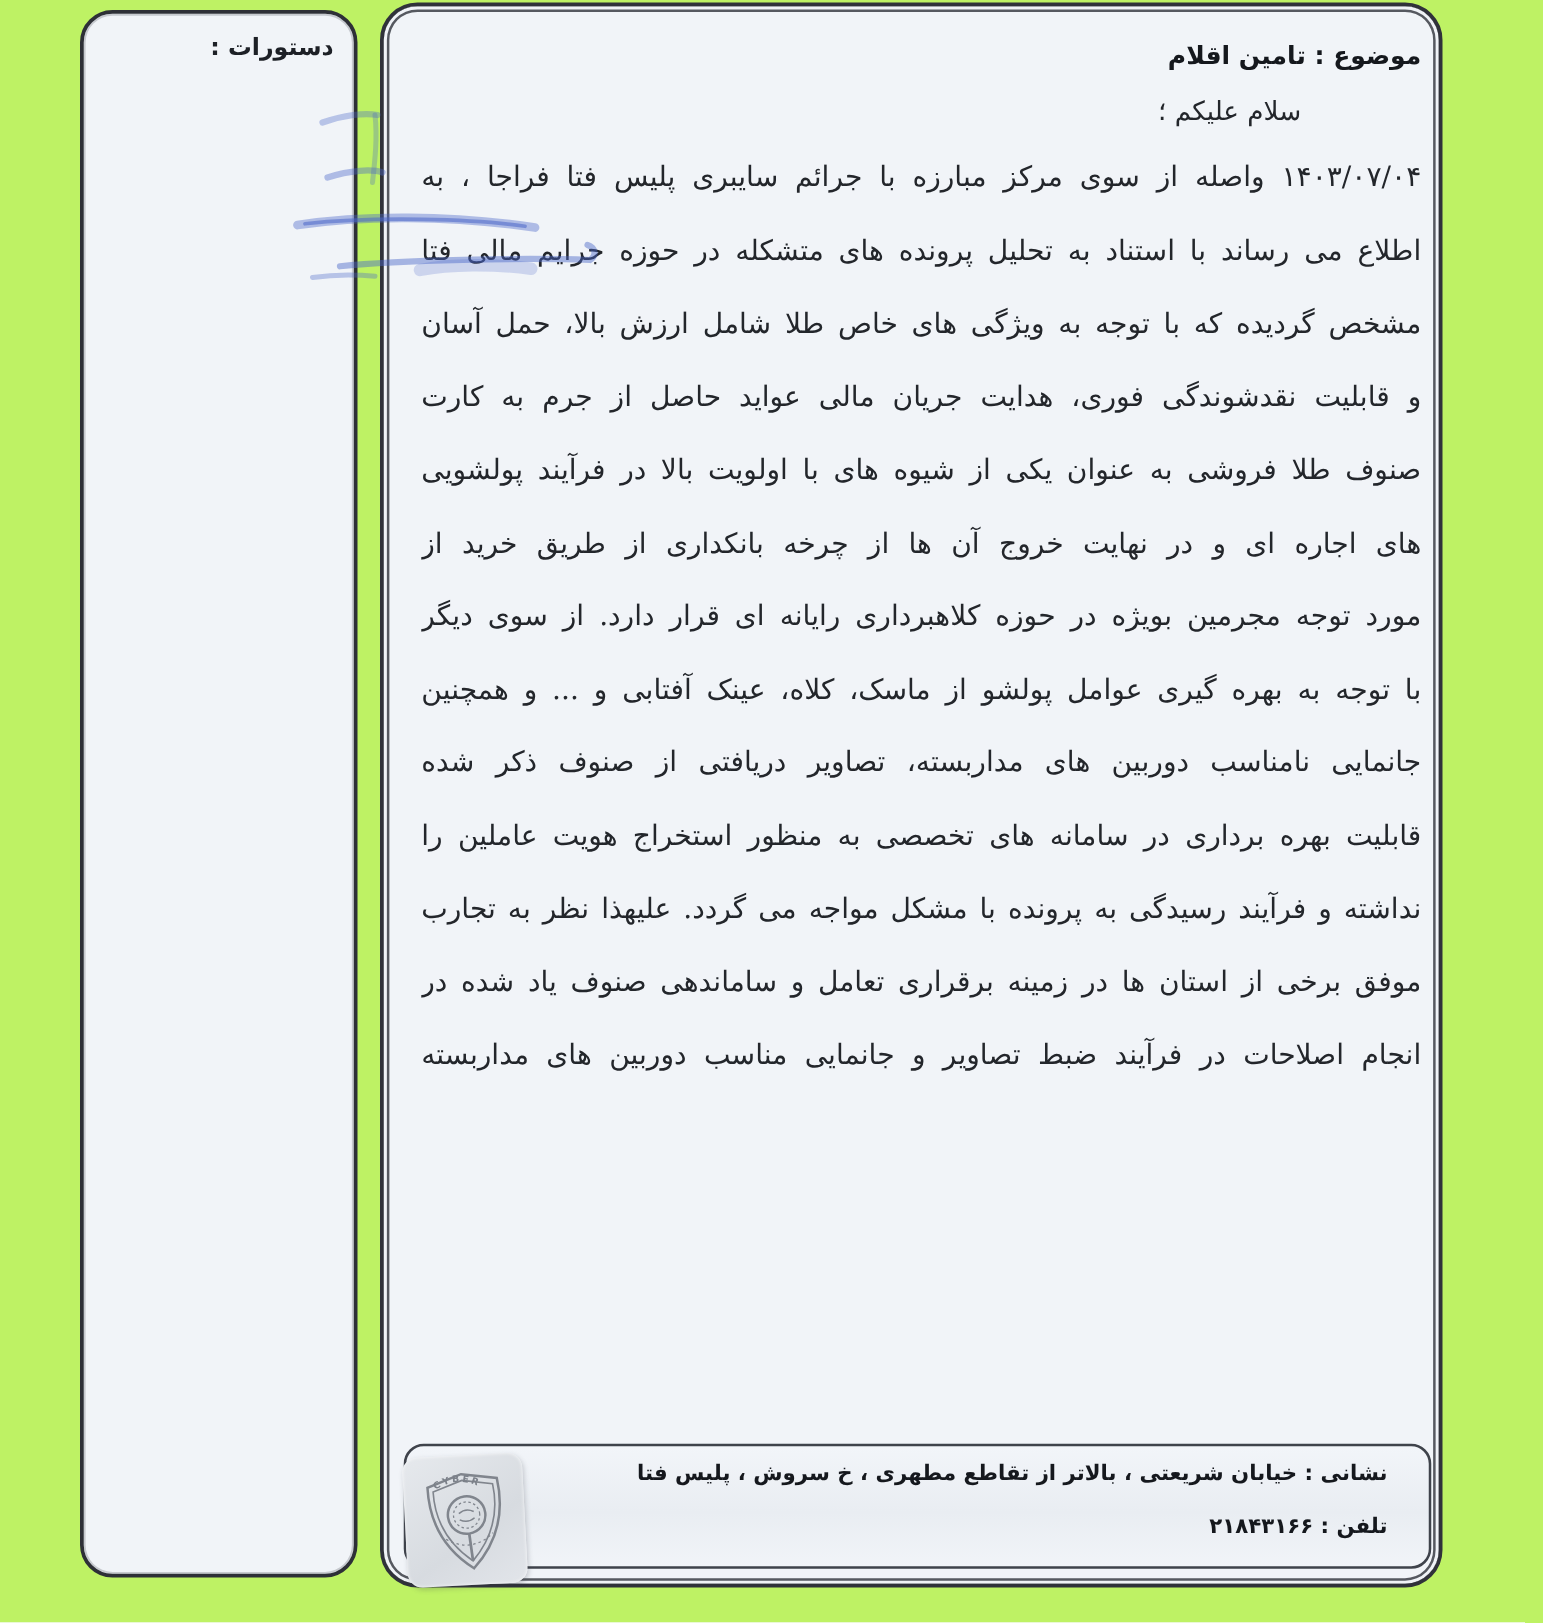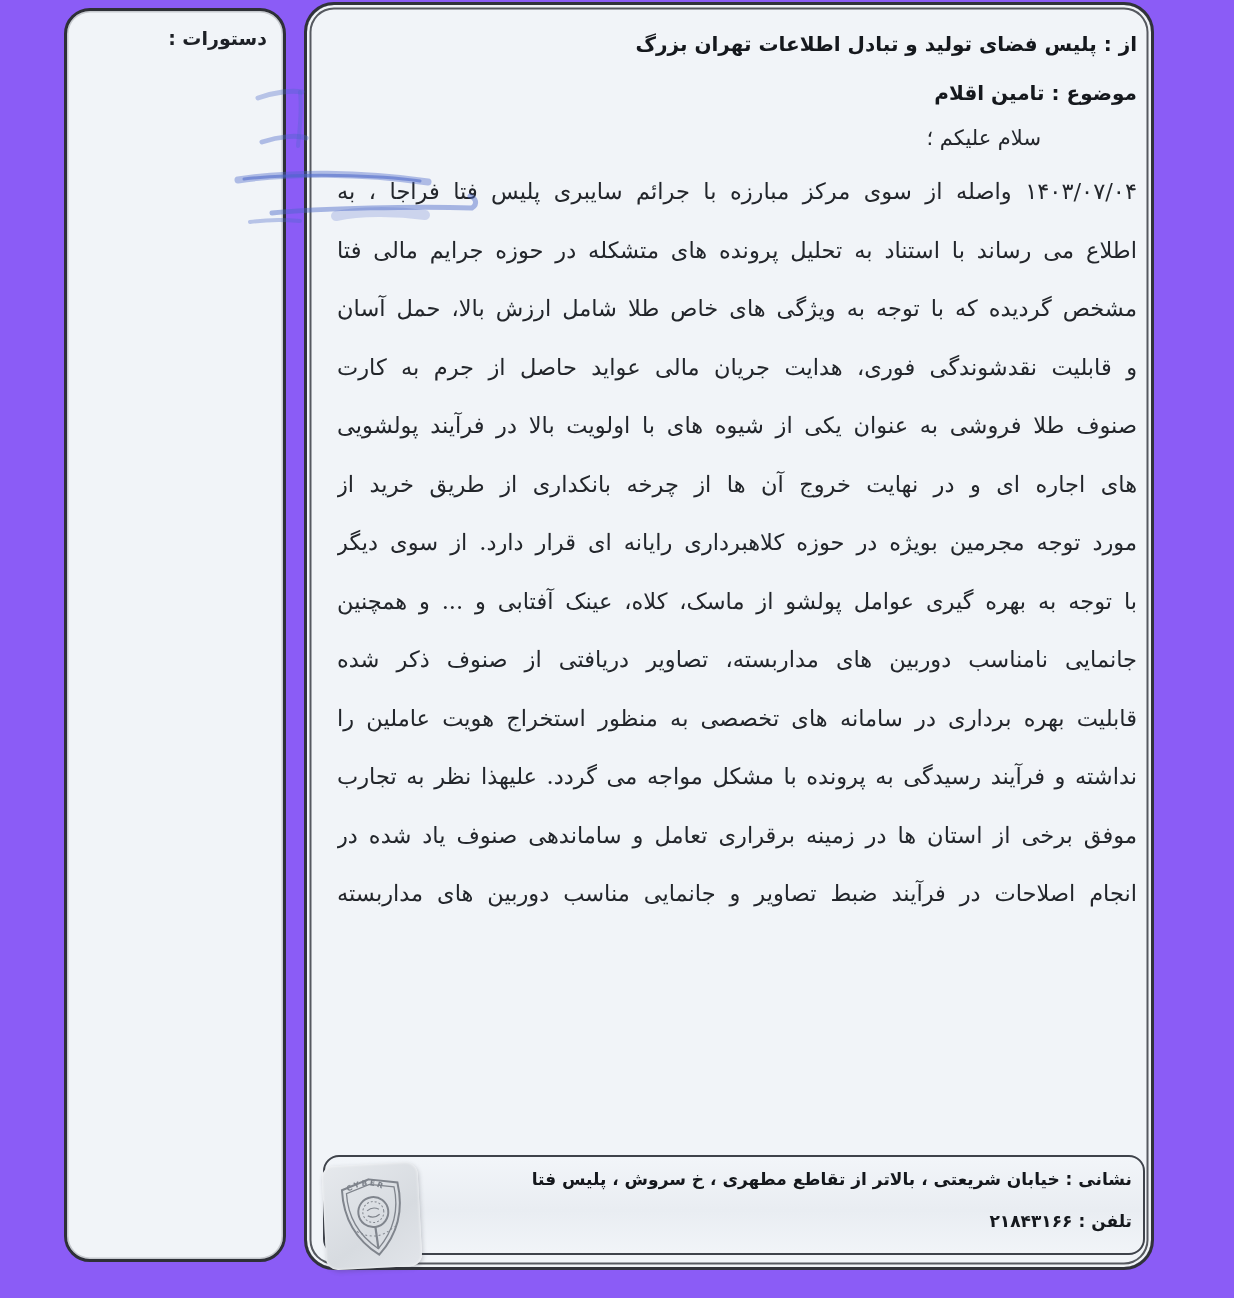--- a/index.html
+++ b/index.html
@@ -1,19 +1,19 @@
 <!DOCTYPE html>
 <html lang="fa"><head>
 <meta charset="utf-8">
 <style>
   html,body{margin:0;padding:0;}
   .page{
     position:relative;
     width:1234px;height:1298px;
-    background:#8b5cf6;
+    background:#bef264;
     overflow:hidden;
     font-family:"DejaVu Sans", sans-serif;
     text-decoration:underline;
   }
   
   .left-box{
     position:absolute;left:64px;top:8px;
     width:216px;height:1248px;
     background:#f1f4f8;
     border:3px solid #2e3037;
@@ -58,21 +58,21 @@
   .body-line.indent{padding-right:42px;}
   
   .footer-box{
     position:absolute;left:16px;top:1150px;
     width:818px;height:96px;
     border:2.5px solid #3f434b;
     border-radius:16px;
     background:linear-gradient(180deg,#f2f5f9 0%,#e9edf2 55%,#f1f4f8 100%);
   }
   .footer-line{
-    position:absolute;right:11px;
+    position:absolute;right:33px;
     font-size:17px;font-weight:bold;color:#15181d;
     direction:rtl;white-space:nowrap;
     font-family:"DejaVu Sans", sans-serif;
   }
   .footer-address{top:12px;}
   .footer-phone{top:54px;text-align:right;}
   
   .stamp{
     position:absolute;left:318px;top:1160px;
     width:112px;height:114px;
@@ -98,21 +98,20 @@
 <body>
 
 <div class="page">
 
   <div class="left-box">
     <div class="instructions-label">دستورات :</div>
   </div>
 
   <div class="main-box">
     <div class="content">
-      <div class="h-line">از : پلیس فضای تولید و تبادل اطلاعات تهران بزرگ</div>
       <div class="h-line">موضوع : تامین اقلام</div>
       <div class="salutation">سلام علیکم ؛</div>
 
       <div class="letter-body">
         <div class="body-line">۱۴۰۳/۰۷/۰۴ واصله از سوی مرکز مبارزه با جرائم سایبری پلیس فتا فراجا ، به</div>
         <div class="body-line">اطلاع می رساند با استناد به تحلیل پرونده های متشکله در حوزه جرایم مالی فتا</div>
         <div class="body-line">مشخص گردیده که با توجه به ویژگی های خاص طلا شامل ارزش بالا، حمل آسان</div>
         <div class="body-line">و قابلیت نقدشوندگی فوری، هدایت جریان مالی عواید حاصل از جرم به کارت</div>
         <div class="body-line">صنوف طلا فروشی به عنوان یکی از شیوه های با اولویت بالا در فرآیند پولشویی</div>
         <div class="body-line">های اجاره ای و در نهایت خروج آن ها از چرخه بانکداری از طریق خرید از</div>

